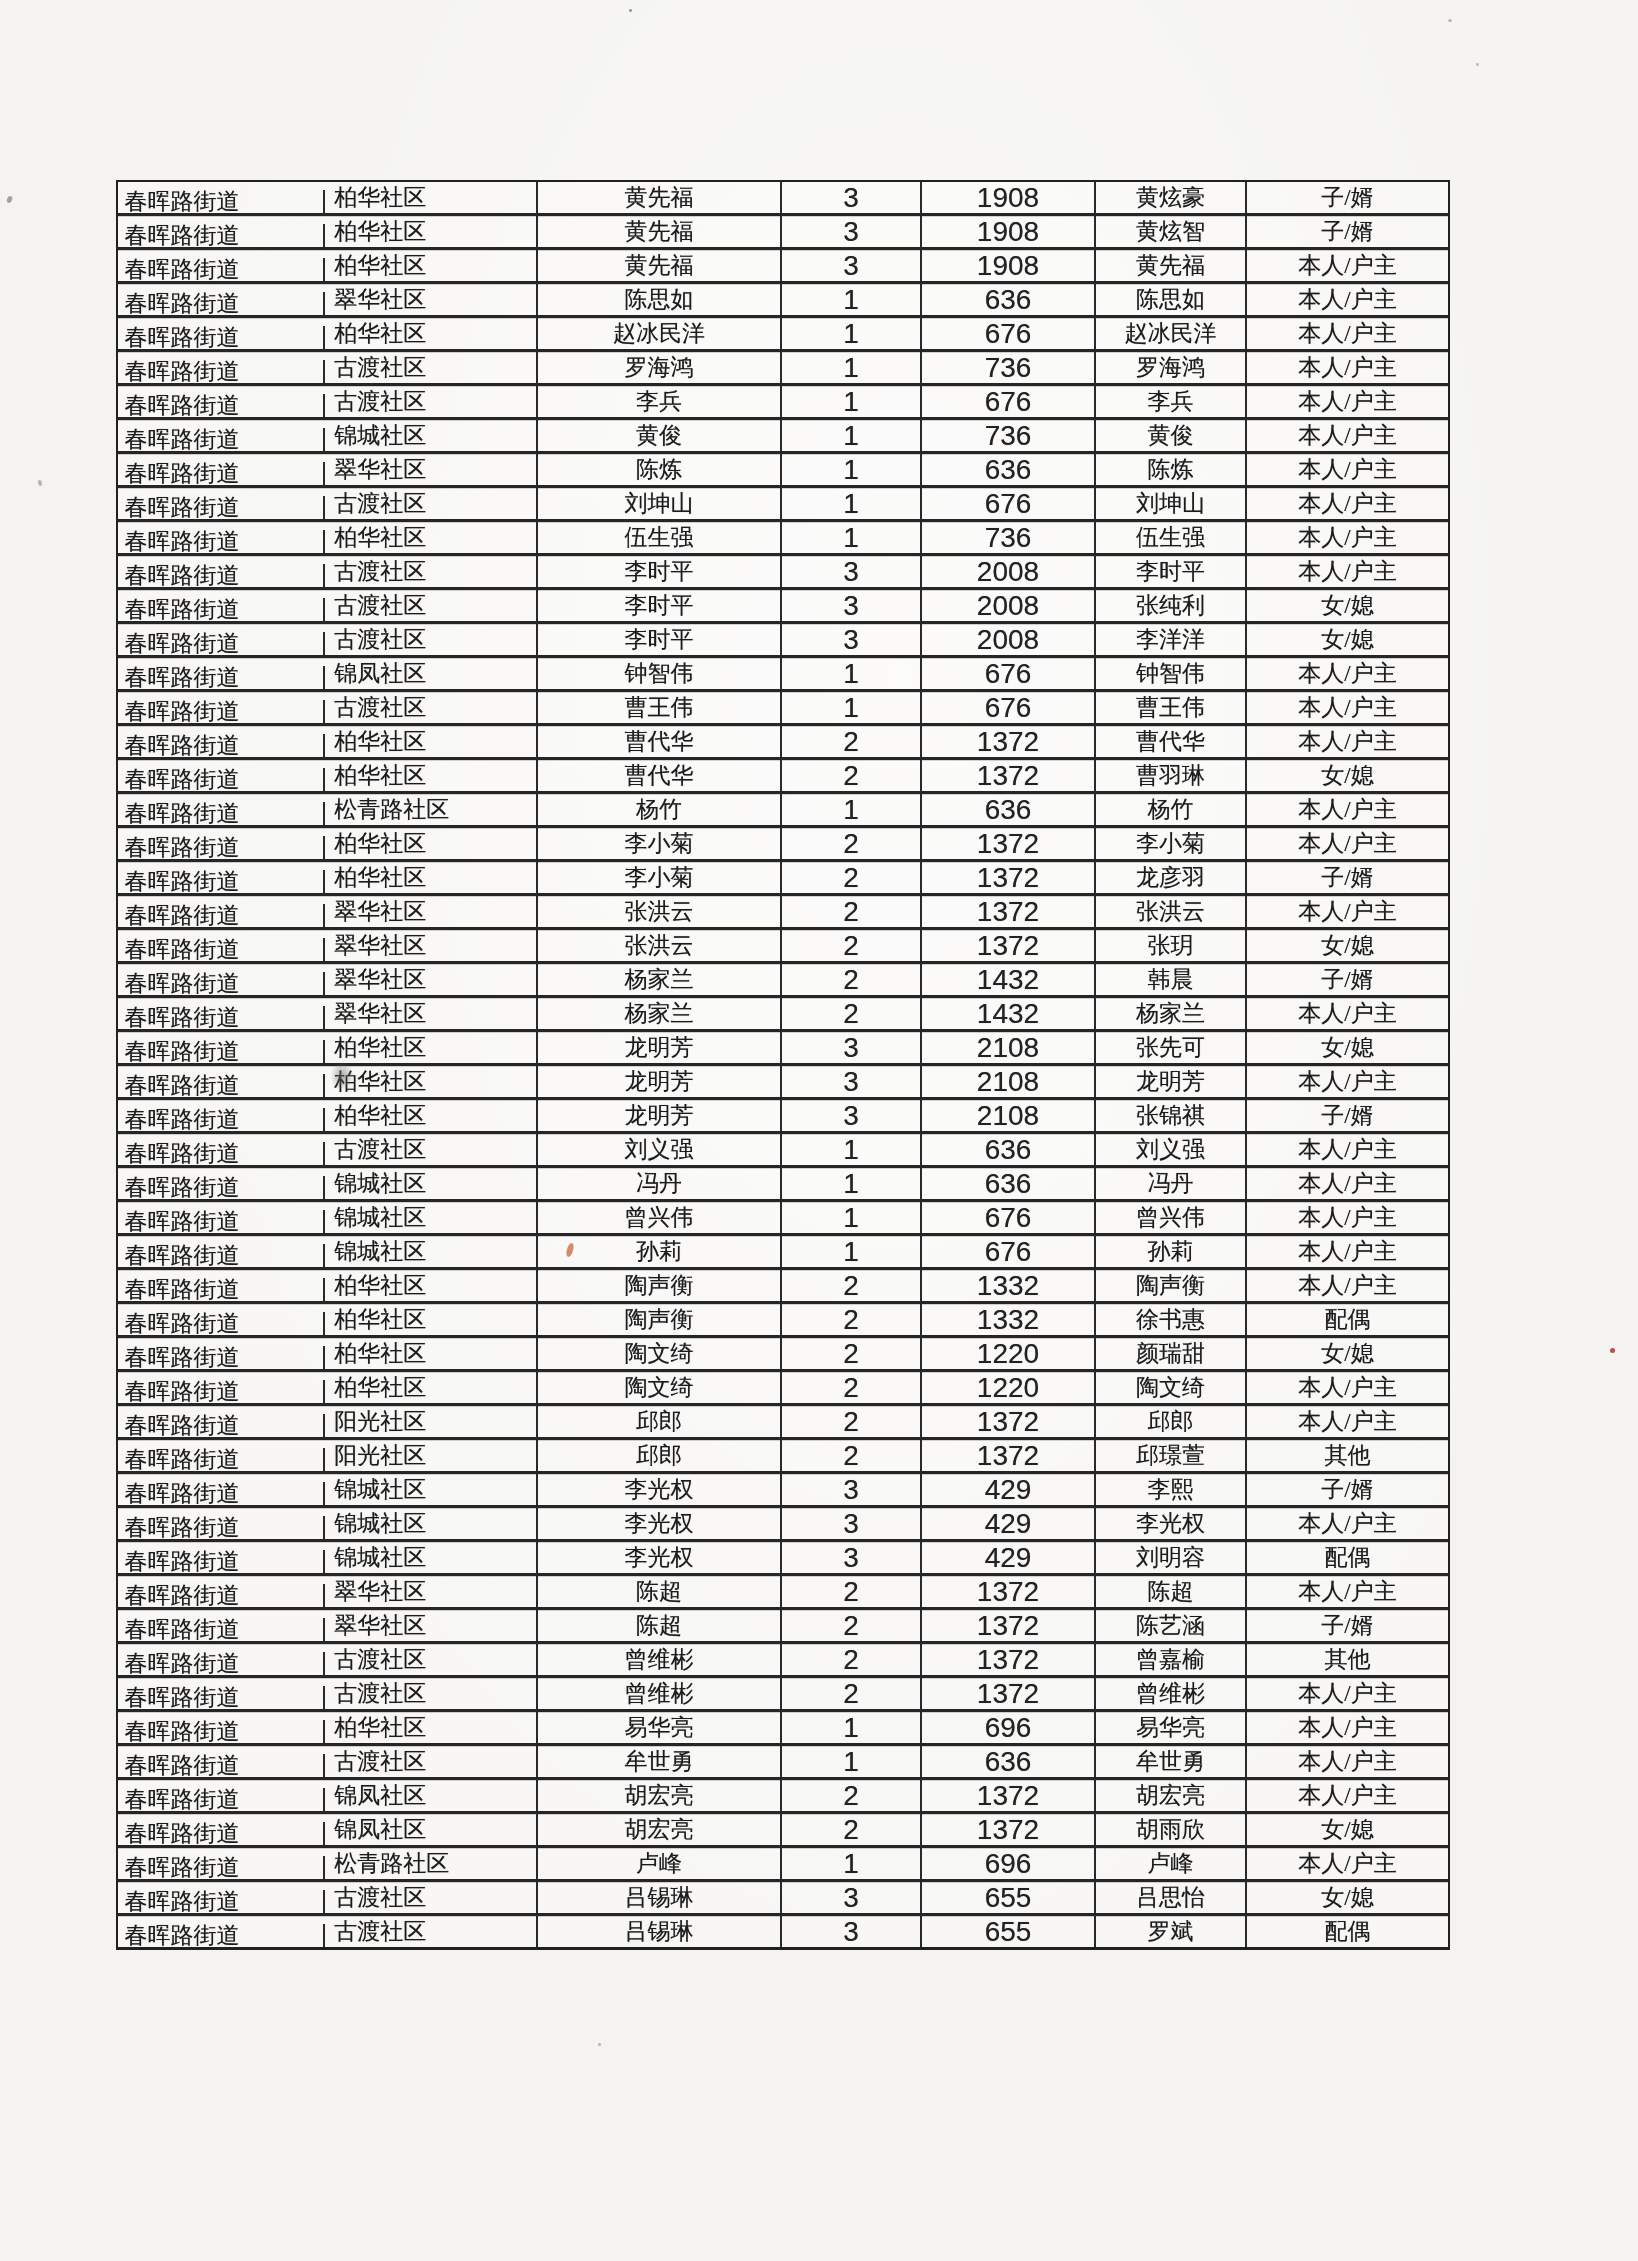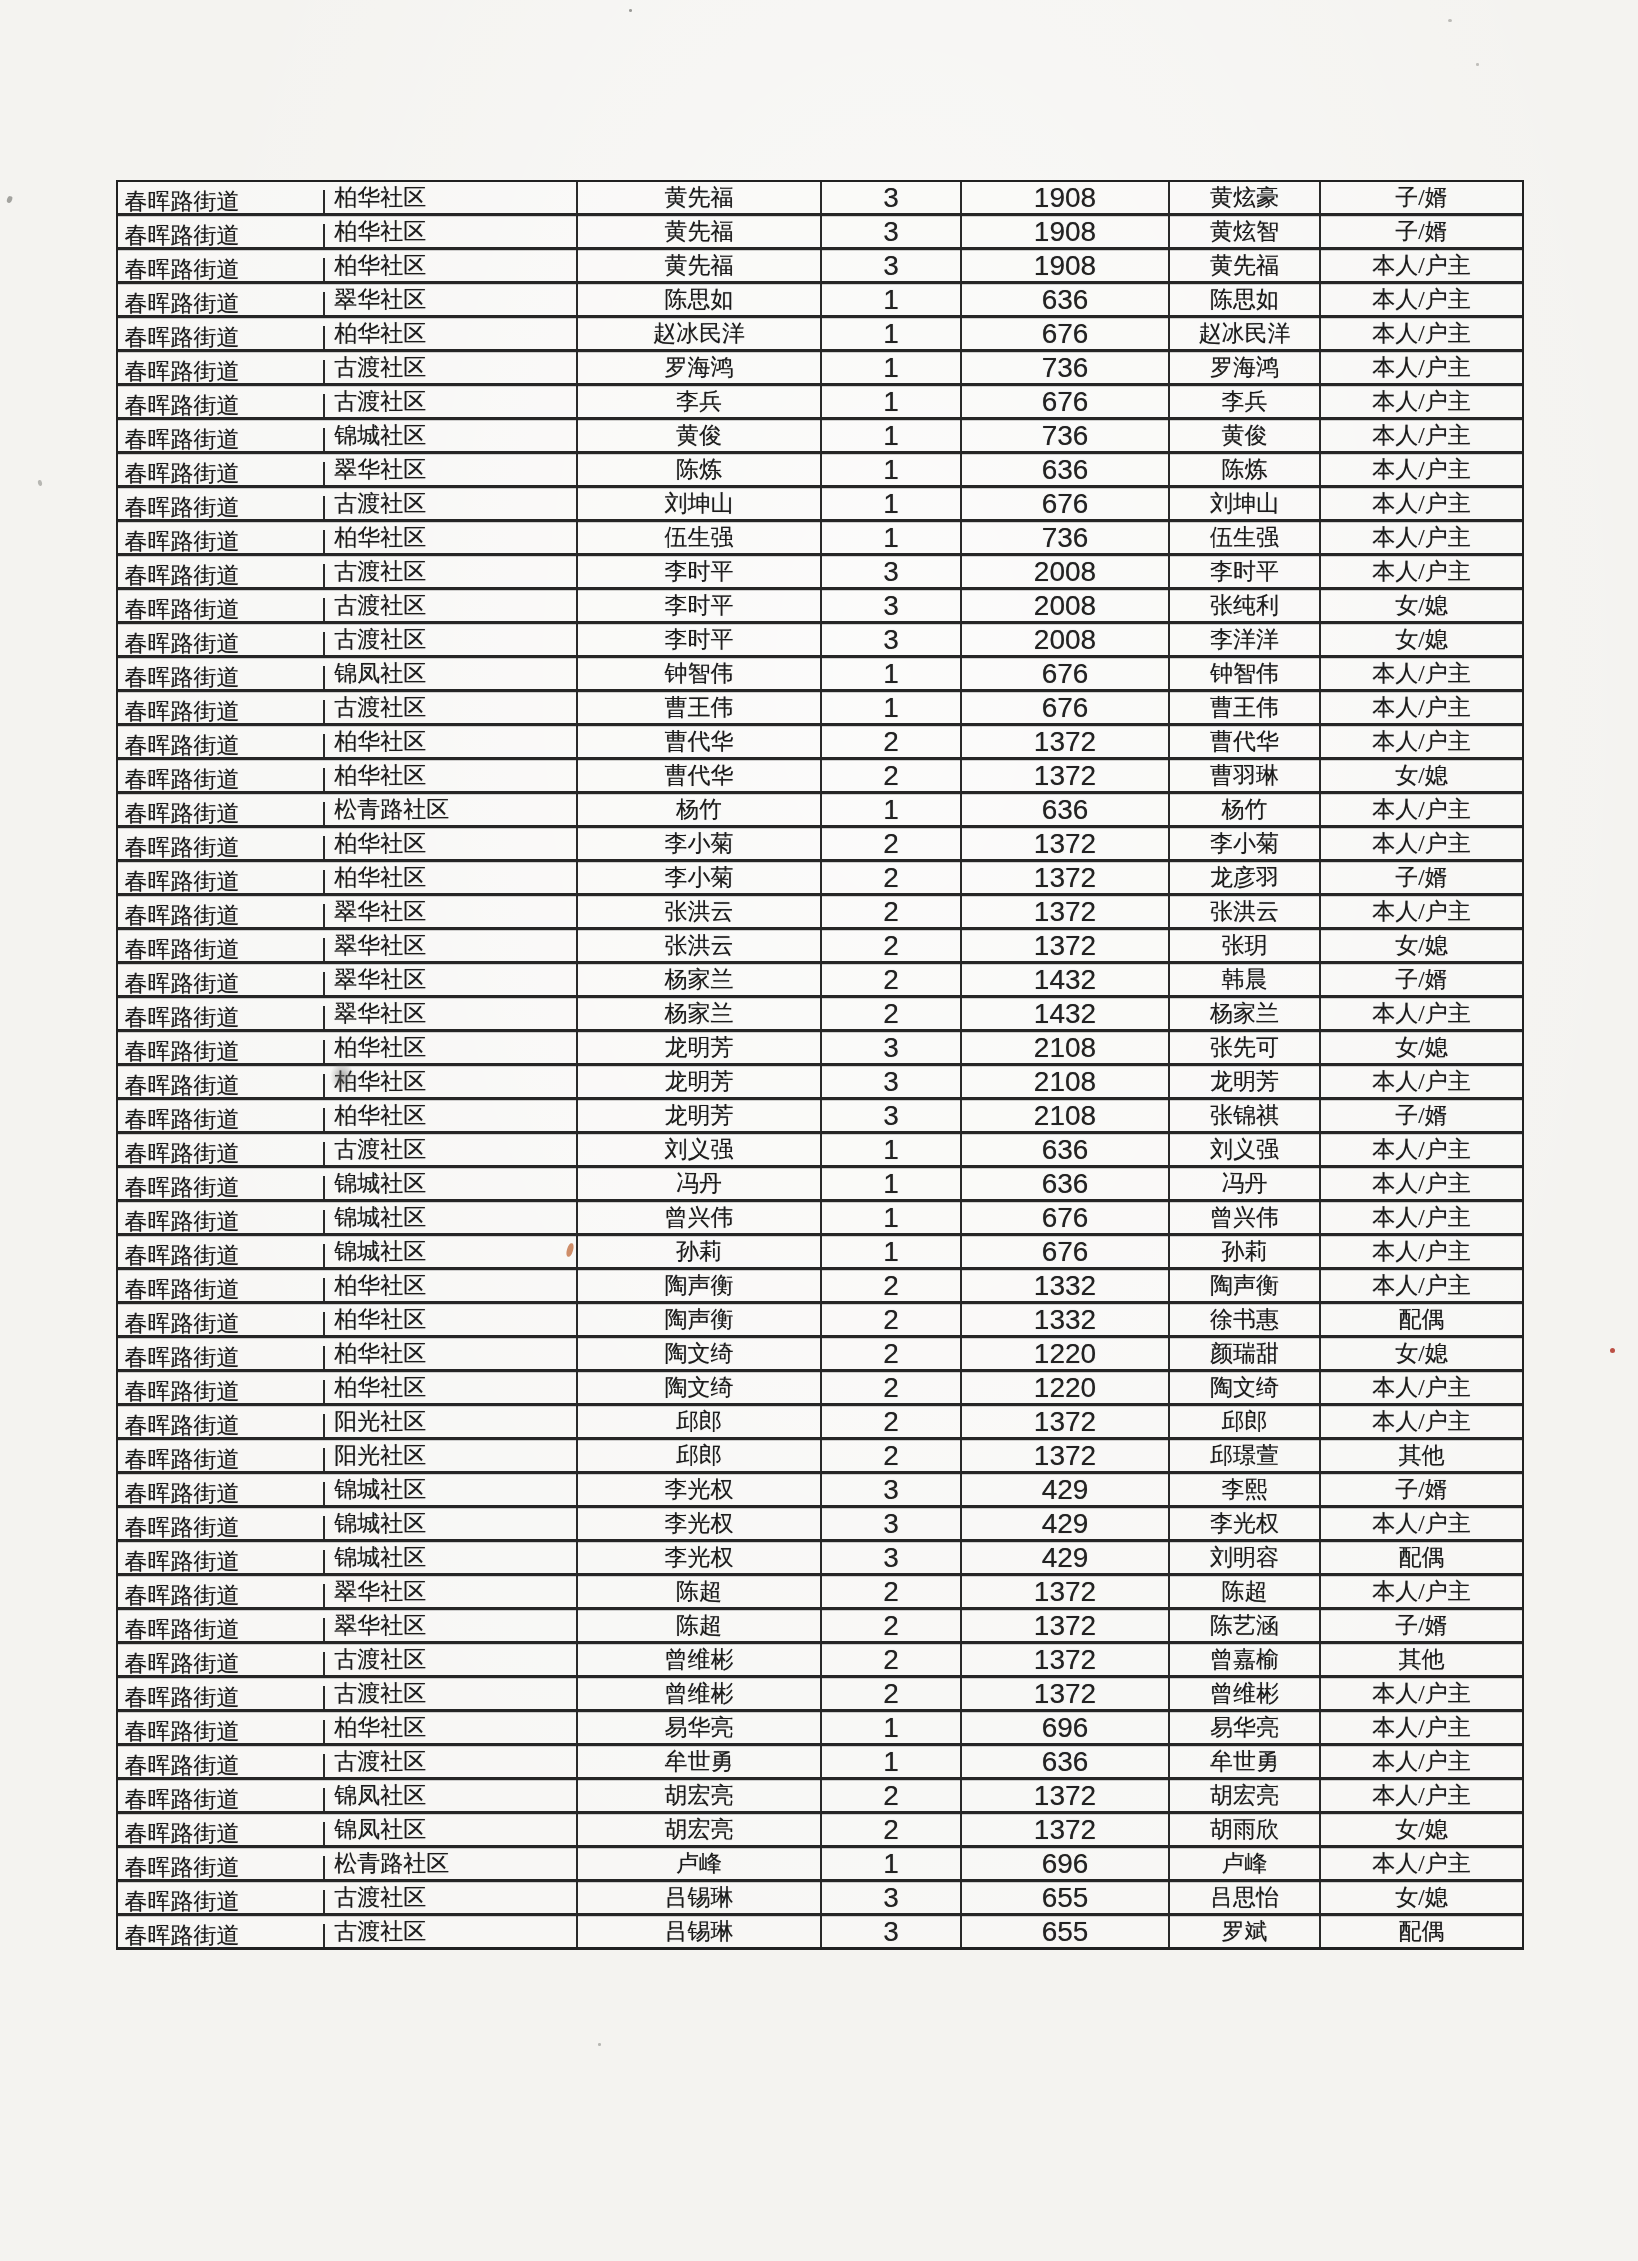--- a/index.html
+++ b/index.html
@@ -43,24 +43,24 @@
     display: flex;
     align-items: center;
     font-size: 23px;
     line-height: 1;
     white-space: nowrap;
     overflow: visible;
     text-shadow: 0 0 0.7px rgba(30,30,30,0.55);
   }
   .cell:last-child { border-right: none; }
   .c0 { width: 207px; padding-left: 6.6px; margin-top: 8px; }
-  .c1 { width: 253px; padding-left: 9.2px; text-align: center; }
+  .c1 { width: 213px; padding-left: 9.2px; text-align: center; }
   .c2 { width: 244px; justify-content: center; }
   .c3 { width: 140px; justify-content: center; }
-  .c4 { width: 208px; justify-content: center; }
+  .c4 { width: 174px; justify-content: center; }
   .c5 { width: 151px; justify-content: center; }
   .c6 { width: 201px; justify-content: center; }
   .num {
     font-family: "Liberation Sans", "DejaVu Sans", sans-serif;
     font-size: 28px;
     padding-top: 1.3px;
     color: #222;
   }
   
   .speck {

